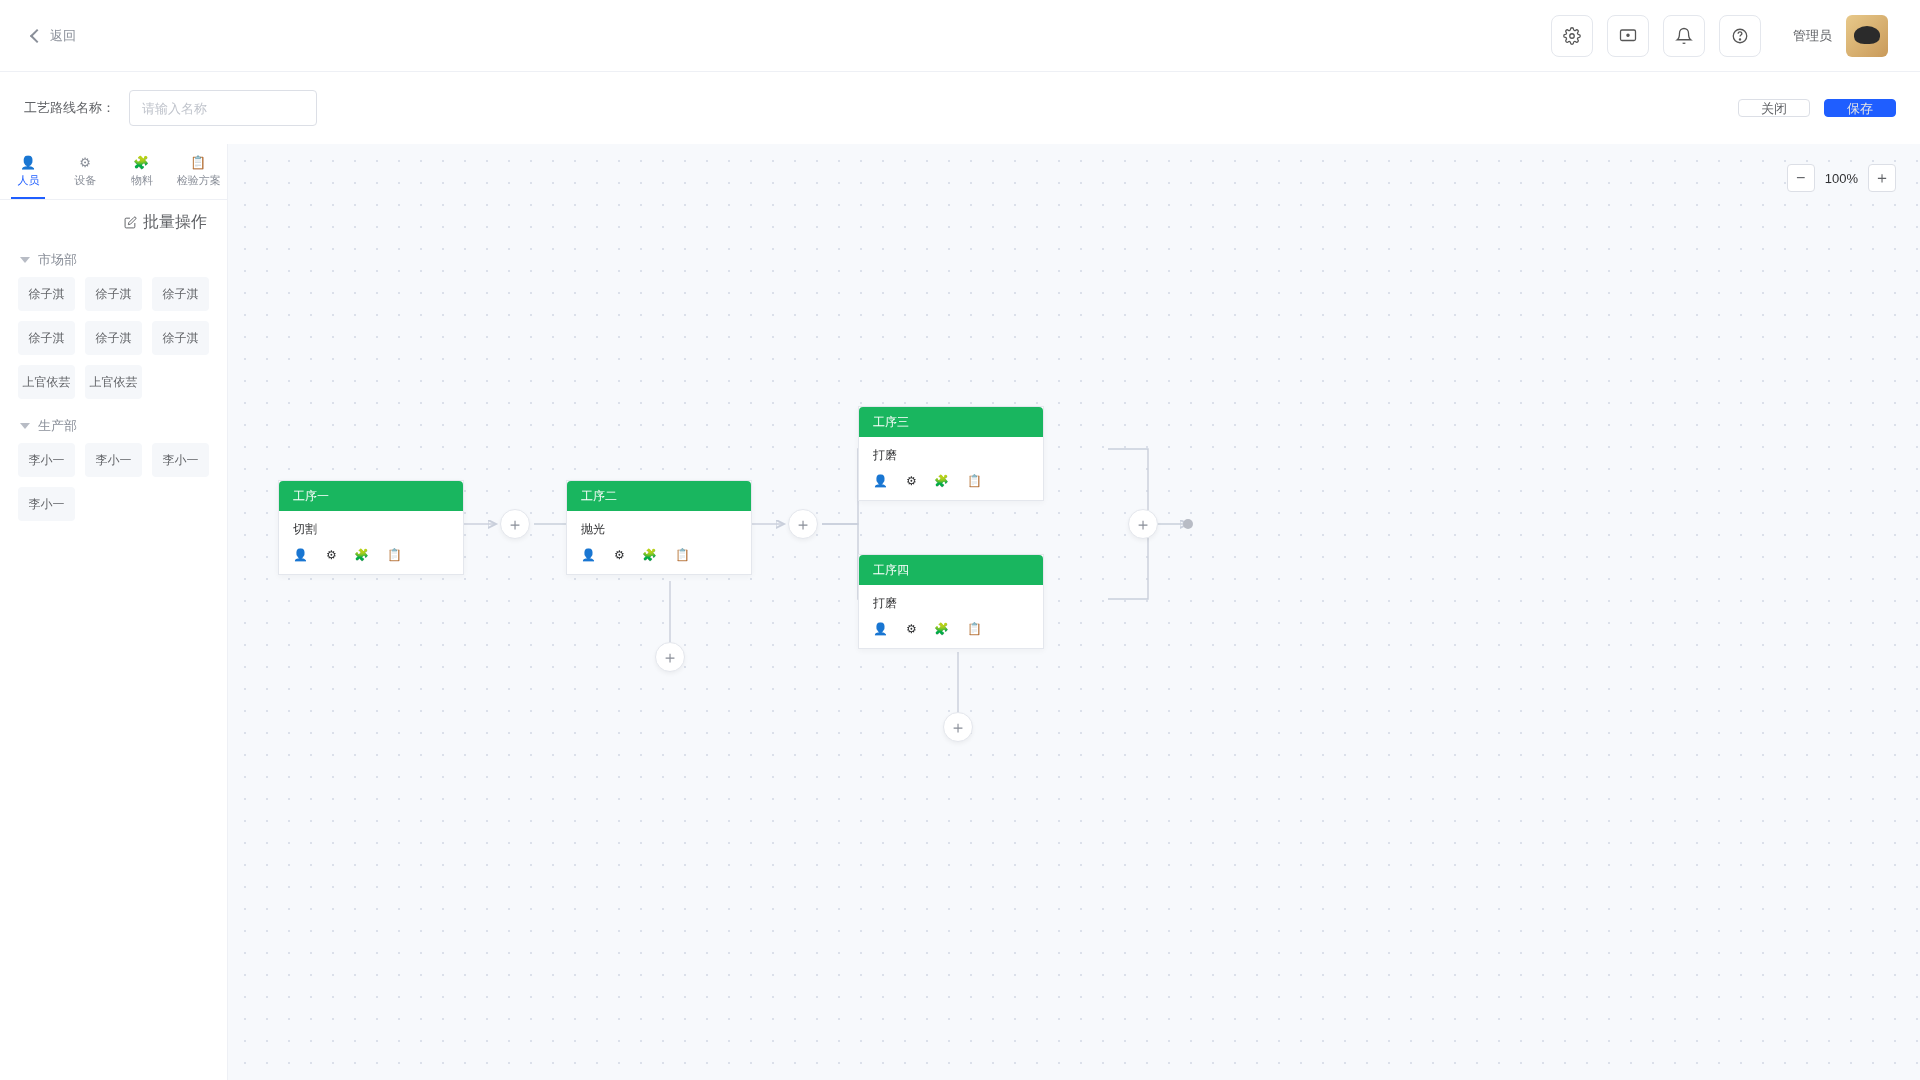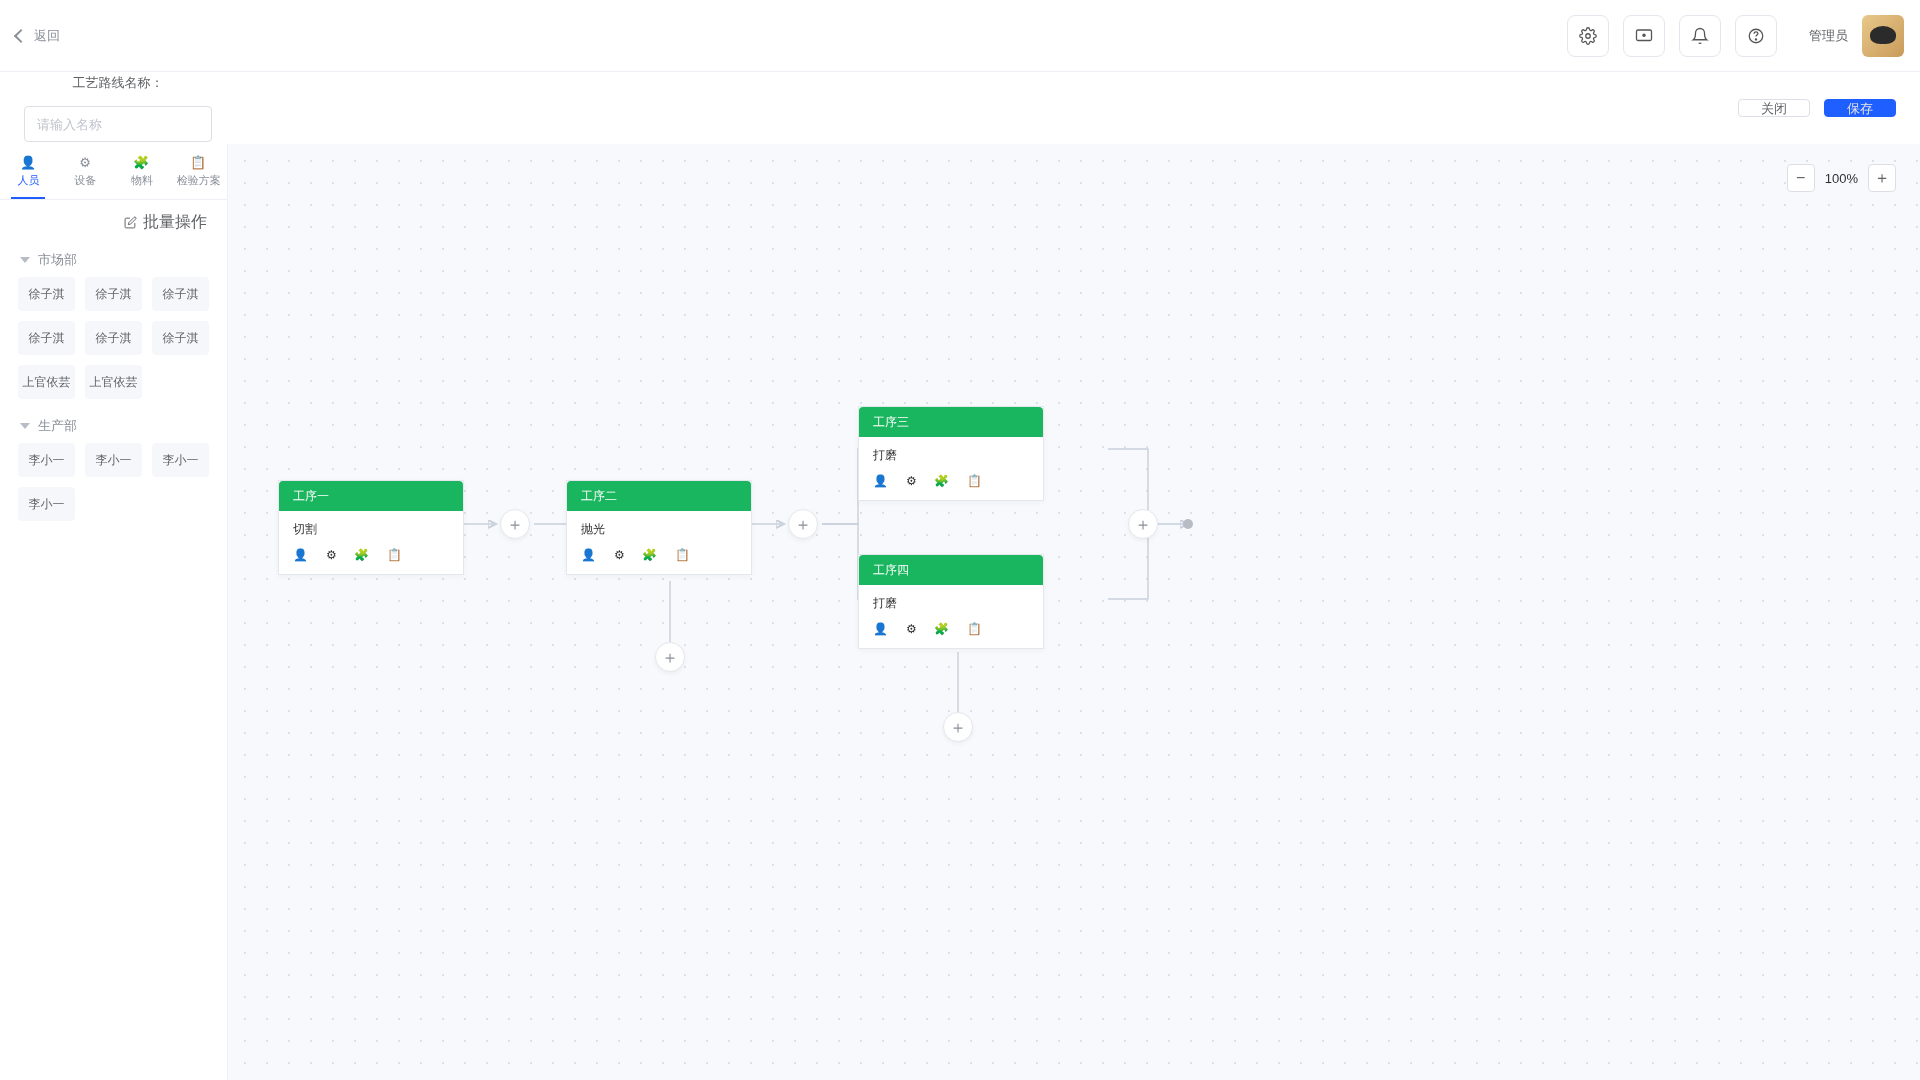--- a/index.html
+++ b/index.html
@@ -1,30 +1,30 @@
 <!DOCTYPE html>
 <html><head>
 <meta charset="utf-8">
 <style>
   * { box-sizing: border-box; margin: 0; padding: 0; }
   body { font-family: -apple-system, "PingFang SC", "Microsoft YaHei", sans-serif; font-size: 13px; color: #303133; background: #fff; width: 1920px; height: 1080px; overflow: hidden; position: relative; }
   
   
-  .top-header { height: 72px; display: flex; align-items: center; justify-content: space-between; padding: 0 16px; border-bottom: 1px solid #eef0f5; }
+  .top-header { height: 72px; display: flex; align-items: center; justify-content: space-between; padding: 0 32px; border-bottom: 1px solid #eef0f5; }
   .back-group { display: flex; align-items: center; gap: 8px; color: #8a8f99; cursor: pointer; }
   .chevron-left { width: 10px; height: 10px; border-left: 2px solid #8a8f99; border-bottom: 2px solid #8a8f99; transform: rotate(45deg); }
   .header-right { display: flex; align-items: center; gap: 14px; }
   .icon-btn { width: 42px; height: 42px; border: 1px solid #e4e7ed; border-radius: 8px; display: flex; align-items: center; justify-content: center; cursor: pointer; color: #555; }
   .user-label { color: #606266; margin-left: 18px; }
   .avatar { width: 42px; height: 42px; border-radius: 6px; background: linear-gradient(135deg,#e8c98a,#c99a5a); position: relative; overflow: hidden; }
   .avatar::after { content: ""; position: absolute; left: 50%; top: 48%; width: 26px; height: 18px; background: #2b2b2b; border-radius: 50% 50% 40% 40%; transform: translate(-50%,-50%); }
   
   
   .action-bar { height: 72px; display: flex; align-items: center; justify-content: space-between; padding: 0 24px; background: #fff; }
-  .name-group { display: flex; align-items: center; gap: 14px; flex-direction: column; }
+  .name-group { display: flex; align-items: center; gap: 14px; }
   .name-label { color: #606266; }
   .name-input { width: 188px; height: 36px; border: 1px solid #dcdfe6; border-radius: 4px; padding: 0 12px; font-size: 13px; color: #303133; outline: none; }
   .name-input::placeholder { color: #c0c4cc; }
   .btn { height: 18px; padding: 0 22px; border-radius: 4px; font-size: 13px; cursor: pointer; border: 1px solid transparent; }
   .btn-default { background: #fff; border-color: #dcdfe6; color: #606266; }
   .btn-primary { background: #1f5eff; color: #e5e5e5; border-color: #1f5eff; }
   .btn-group { display: flex; gap: 14px; }
   
   
   .main { position: absolute; top: 144px; left: 0; right: 0; bottom: 0; display: flex; }

